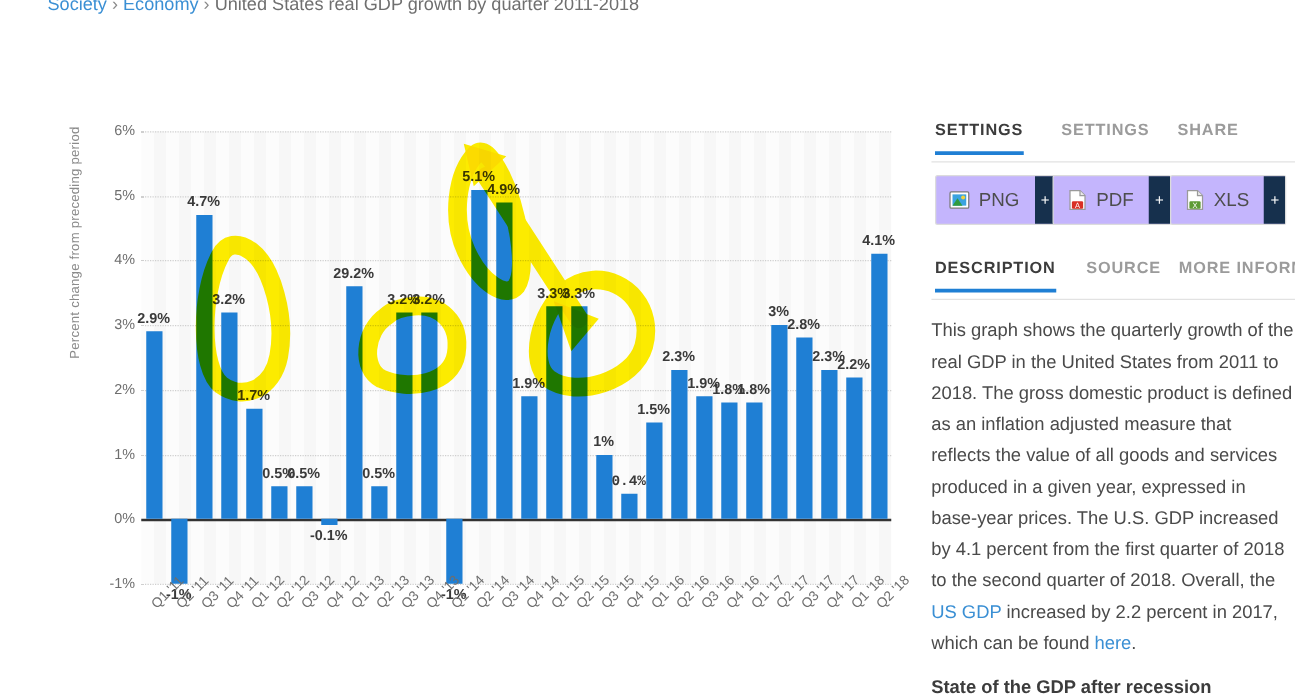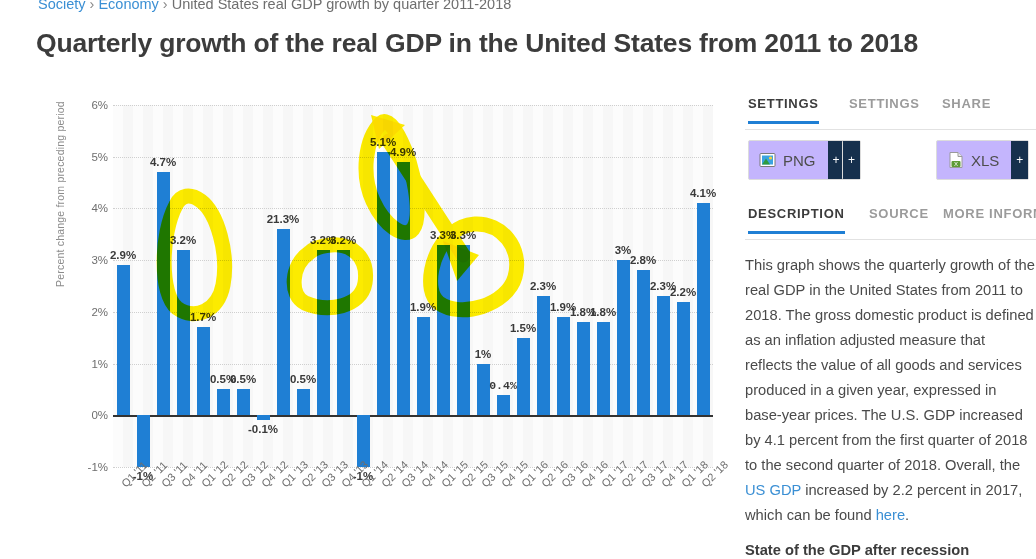--- a/index.html
+++ b/index.html
@@ -69,21 +69,20 @@
 </style>
 </head>
 <body>
 
 <div id="root">
 
   <div class="breadcrumb">
     <a href="#">Society</a><span class="sep">›</span><a href="#">Economy</a><span class="sep">›</span><span>United States real GDP growth by quarter 2011-2018</span>
   </div>
 
-  <div class="page-title">Quarterly growth of the real GDP in the United States from 2011 to 2018</div>
 
   <div class="chart-panel">
     <div class="ylabel">Percent change from preceding period</div>
     <div class="ytickwrap" id="yticks">
         <div class="ytick" style="top: 375px;">-1%</div>
         <div class="ytick" style="top: 323.286px;">0%</div>
         <div class="ytick" style="top: 271.571px;">1%</div>
         <div class="ytick" style="top: 219.857px;">2%</div>
         <div class="ytick" style="top: 168.143px;">3%</div>
         <div class="ytick" style="top: 116.429px;">4%</div>
@@ -137,21 +136,21 @@
         </div>
       <div id="labels">
           <div class="blabel" style="left: 10px; top: 144.314px;">2.9%</div>
           <div class="blabel" style="left: 30px; top: 365px;">-1%</div>
           <div class="blabel" style="left: 50px; top: 51.2286px;">4.7%</div>
           <div class="blabel" style="left: 70px; top: 128.8px;">3.2%</div>
           <div class="blabel" style="left: 90px; top: 206.371px;">1.7%</div>
           <div class="blabel" style="left: 110px; top: 268.429px;">0.5%</div>
           <div class="blabel" style="left: 130px; top: 268.429px;">0.5%</div>
           <div class="blabel" style="left: 150px; top: 318.457px;">-0.1%</div>
-          <div class="blabel" style="left: 170px; top: 108.114px;">21.3%</div>
+          <div class="blabel" style="left: 170px; top: 108.114px;">29.2%</div>
           <div class="blabel" style="left: 190px; top: 268.429px;">0.5%</div>
           <div class="blabel" style="left: 210px; top: 128.8px;">3.2%</div>
           <div class="blabel" style="left: 230px; top: 128.8px;">3.2%</div>
           <div class="blabel" style="left: 250px; top: 365px;">-1%</div>
           <div class="blabel" style="left: 270px; top: 30.5429px;">5.1%</div>
           <div class="blabel" style="left: 290px; top: 40.8857px;">4.9%</div>
           <div class="blabel" style="left: 310px; top: 196.029px;">1.9%</div>
           <div class="blabel" style="left: 330px; top: 123.629px;">3.3%</div>
           <div class="blabel" style="left: 350px; top: 123.629px;">3.3%</div>
           <div class="blabel" style="left: 370px; top: 242.571px;">1%</div>
@@ -245,20 +244,31 @@
               <polygon points="3,13.5 7,7.5 11,13.5" fill="#2f9b3f"></polygon>
               <circle cx="11.5" cy="7" r="1.6" fill="#f4d23c"></circle>
             </svg>
           </span>
           <span>PNG</span>
         </span>
         <span class="plus">+</span>
       </div>
 
       <div class="dlbtn" style="left:97px">
+        <span class="lbl">
+          <span class="ico">
+            <svg width="17" height="18" viewBox="0 0 17 18">
+              <path d="M3 1.5 h8 l4 4 v11 h-12 z" fill="#fff" stroke="#9a9a9a"></path>
+              <path d="M11 1.5 v4 h4" fill="#e9e9e9" stroke="#9a9a9a"></path>
+              <rect x="4.5" y="10" width="9" height="6" rx="1" fill="#d93025"></rect>
+              <text x="9" y="15" font-size="6" fill="#fff" text-anchor="middle" font-family="Liberation Sans, sans-serif">A</text>
+            </svg>
+          </span>
+          <span>PDF</span>
+        </span>
         <span class="plus">+</span>
       </div>
 
       <div class="dlbtn" style="left:191px">
         <span class="lbl">
           <span class="ico">
             <svg width="17" height="18" viewBox="0 0 17 18">
               <path d="M3 1.5 h8 l4 4 v11 h-12 z" fill="#fff" stroke="#9a9a9a"></path>
               <path d="M11 1.5 v4 h4" fill="#e9e9e9" stroke="#9a9a9a"></path>
               <rect x="4.5" y="10" width="9" height="6" rx="1" fill="#5e9b35"></rect>

